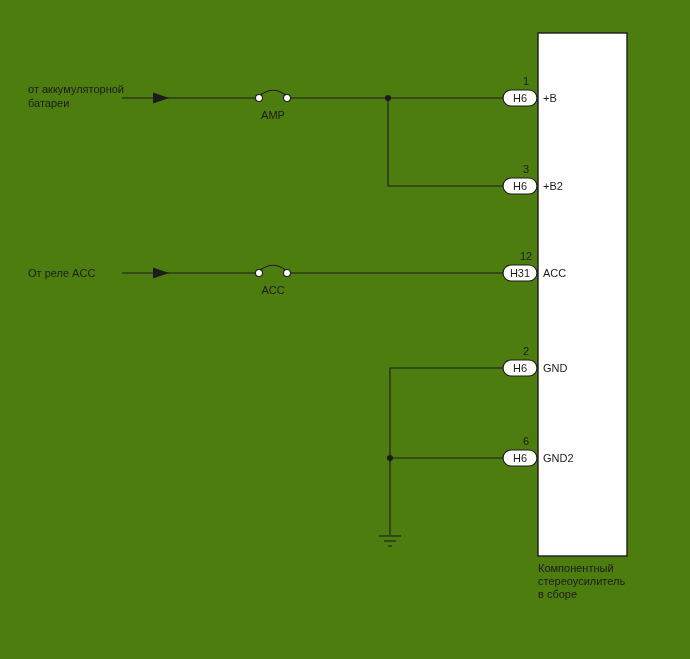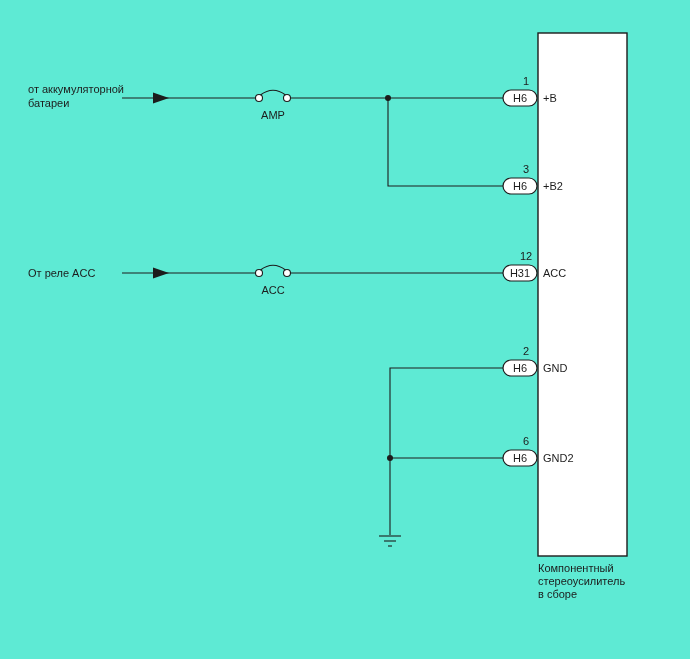--- a/index.html
+++ b/index.html
@@ -7,21 +7,21 @@
     padding: 0;
     background: #ffffff;
     width: 690px;
     height: 659px;
     overflow: hidden;
   }
   .canvas {
     position: relative;
     width: 690px;
     height: 659px;
-    background: #5eead4;
+    background: #4d7c0f;
     font-family: "Liberation Sans", sans-serif;
   }
   svg {
     display: block;
   }
   svg text {
     font-family: "Liberation Sans", sans-serif;
     font-size: 11px;
     fill: #1c1c1c;
   }

